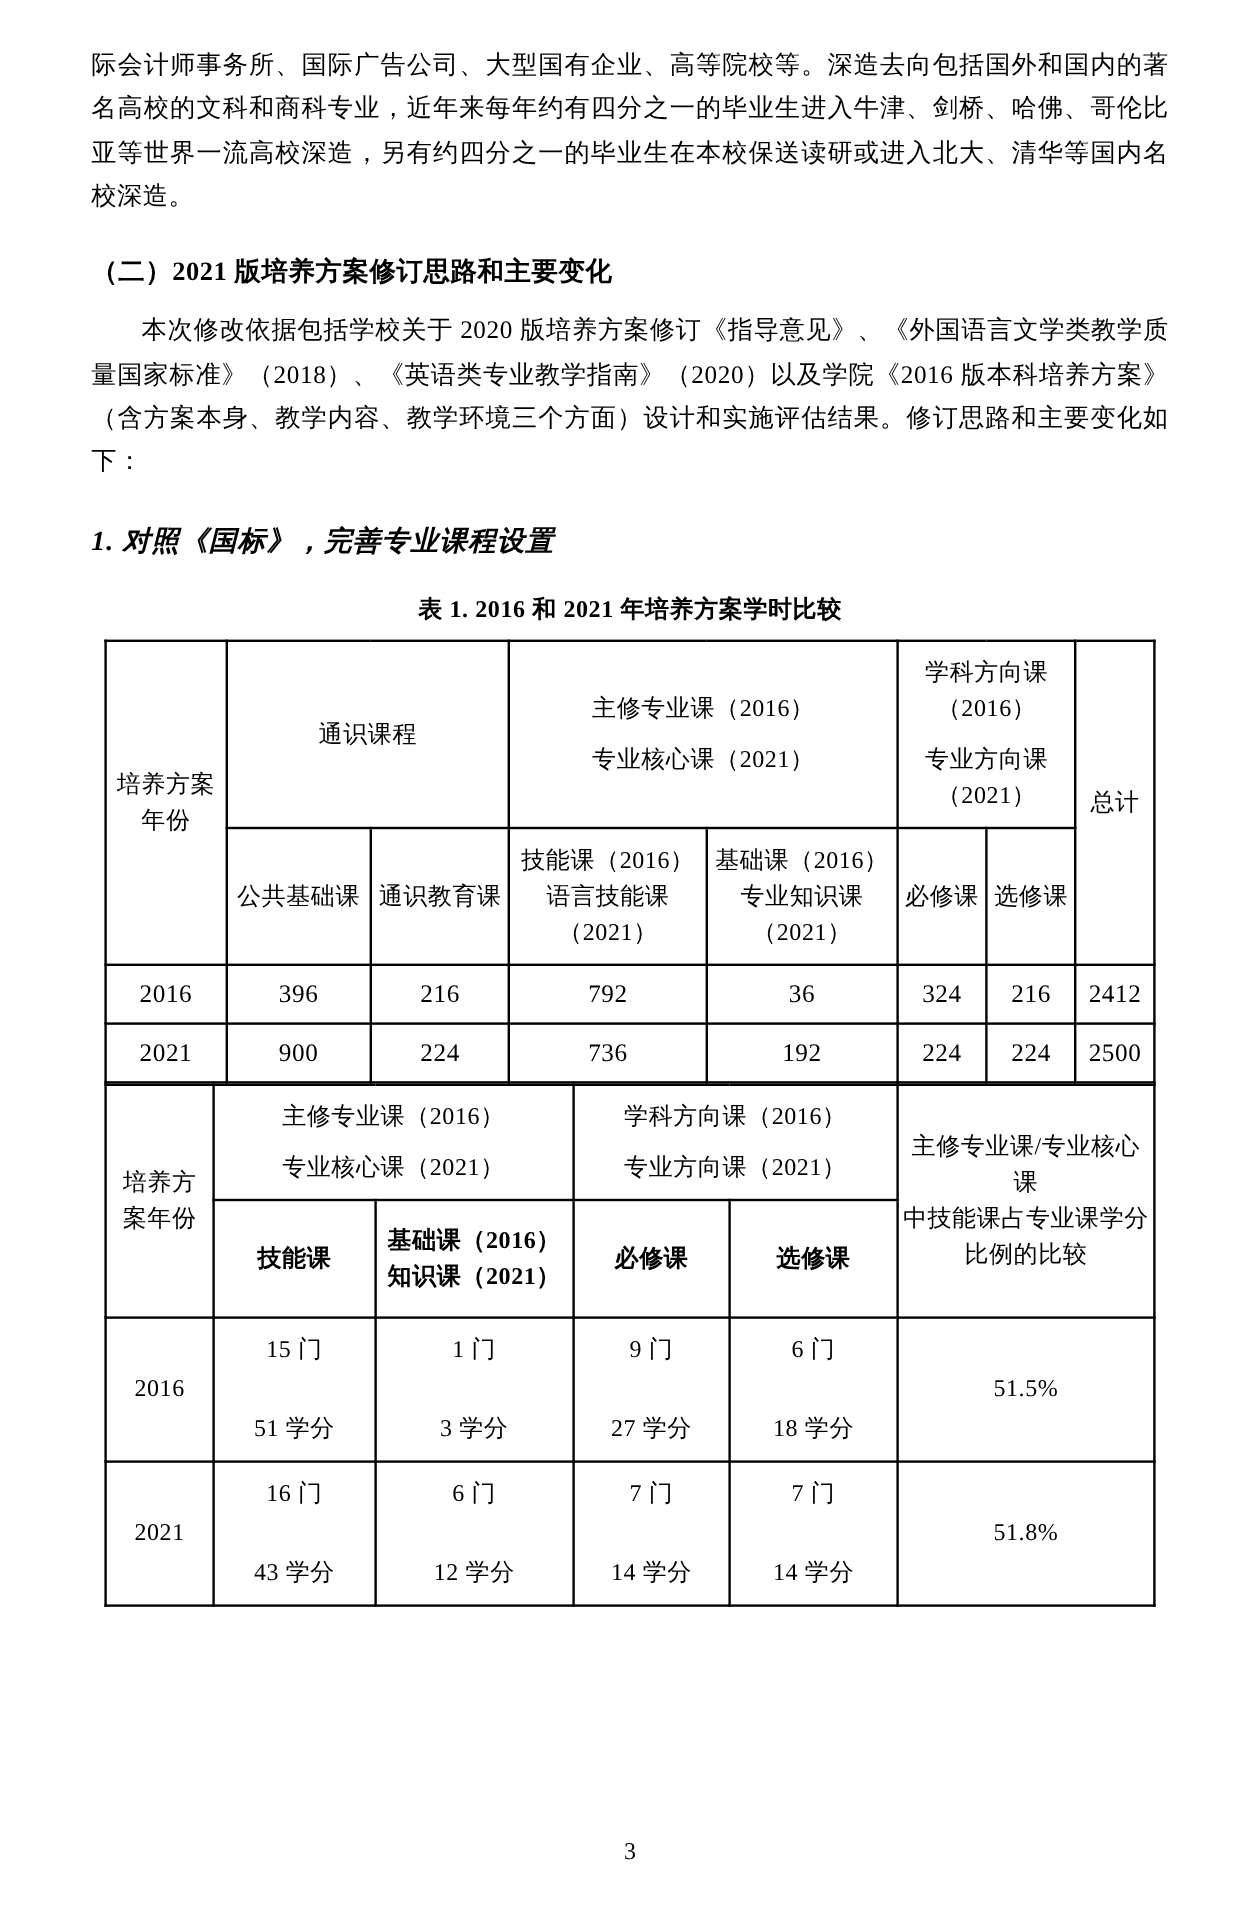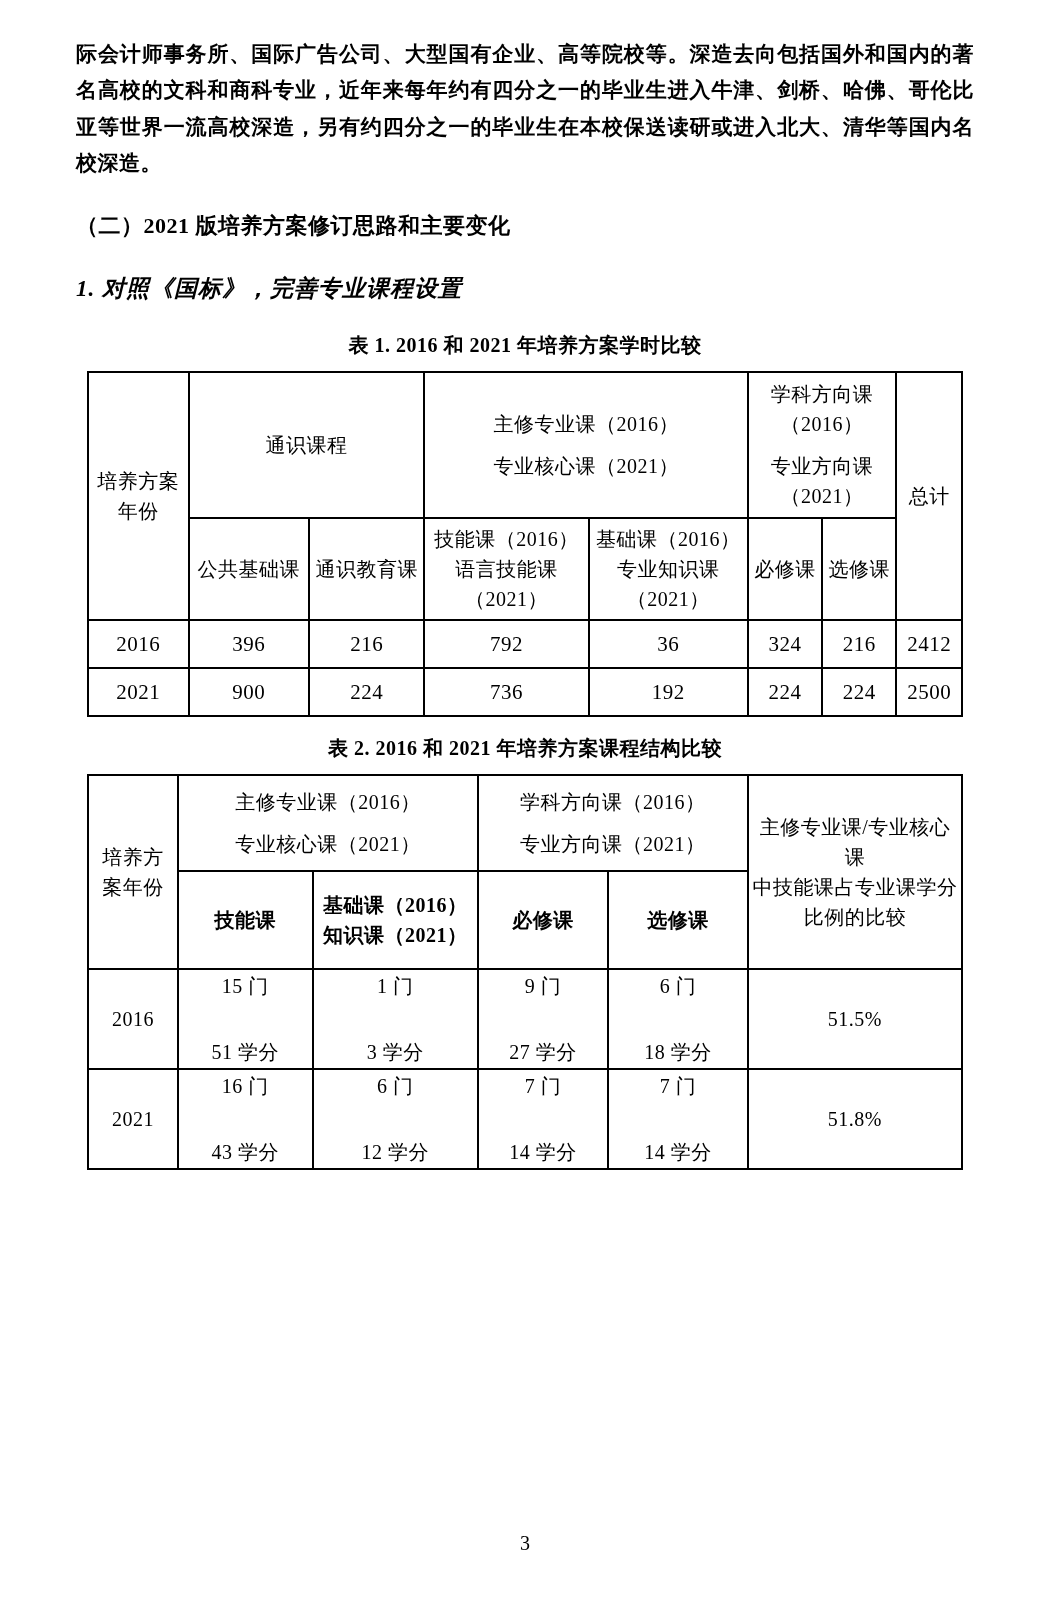--- a/index.html
+++ b/index.html
@@ -15,21 +15,20 @@
   .page {
     padding: 36px 76px 0 76px;
     height: 1600px;
     position: relative;
   }
   p.body-text {
     font-size: 21px;
     line-height: 1.73;
     text-align: justify;
     letter-spacing: 0.5px;
-    font-weight: bold;
   }
   .indent { text-indent: 2em; }
   h2.sec-heading {
     font-size: 22px;
     font-weight: bold;
     margin: 30px 0 16px 0;
     letter-spacing: 0.5px;
   }
   h3.sub-heading {
     font-size: 23px;
@@ -49,21 +48,21 @@
     width: 876px;
     margin: 0 auto;
     border-collapse: collapse;
     table-layout: fixed;
   }
   table.doc-table td {
     border: 2px solid #000000;
     text-align: center;
     vertical-align: middle;
     font-size: 20px;
-    padding: 1px 2px;
+    padding: 11px 2px;
     letter-spacing: 0.5px;
   }
   .ln { display: block; line-height: 1.5; }
   .ln-gap { margin-top: 12px; }
   .ln-gap2 { margin-top: 36px; }
   #t1 tr.r-head1 { height: 146px; }
   #t1 tr.r-head2 { height: 102px; }
   #t1 tr.r-data  { height: 48px; }
   #t1 td.num { font-size: 21px; }
   #t2 tr.r-head1 { height: 96px; }
@@ -80,20 +79,21 @@
 </style>
 </head>
 <body>
 
 <div class="page">
 
   <p class="body-text">际会计师事务所、国际广告公司、大型国有企业、高等院校等。深造去向包括国外和国内的著名高校的文科和商科专业，近年来每年约有四分之一的毕业生进入牛津、剑桥、哈佛、哥伦比亚等世界一流高校深造，另有约四分之一的毕业生在本校保送读研或进入北大、清华等国内名校深造。</p>
 
   <h2 class="sec-heading">（二）2021 版培养方案修订思路和主要变化</h2>
 
+  <p class="body-text indent">本次修改依据包括学校关于 2020 版培养方案修订《指导意见》、《外国语言文学类教学质量国家标准》（2018）、《英语类专业教学指南》（2020）以及学院《2016 版本科培养方案》（含方案本身、教学内容、教学环境三个方面）设计和实施评估结果。修订思路和主要变化如下：</p>
 
   <h3 class="sub-heading">1. 对照《国标》，完善专业课程设置</h3>
 
 
   <div class="tbl-caption">表 1. 2016 和 2021 年培养方案学时比较</div>
 
   <table class="doc-table" id="t1">
     <colgroup>
       <col style="width:11.5%">
         <col style="width:13.8%">
@@ -155,21 +155,20 @@
         <td class="num">224</td>
         <td class="num">736</td>
         <td class="num">192</td>
         <td class="num">224</td>
         <td class="num">224</td>
         <td class="num">2500</td>
       </tr>
     </tbody>
   </table>
 
-  <div class="tbl-caption">表 2. 2016 和 2021 年培养方案课程结构比较</div>
 
   <table class="doc-table" id="t2">
     <colgroup>
       <col style="width:10.3%">
         <col style="width:15.4%">
         <col style="width:18.9%">
       <col style="width:14.9%">
         <col style="width:16.0%">
         <col style="width:24.5%">
     </colgroup>

